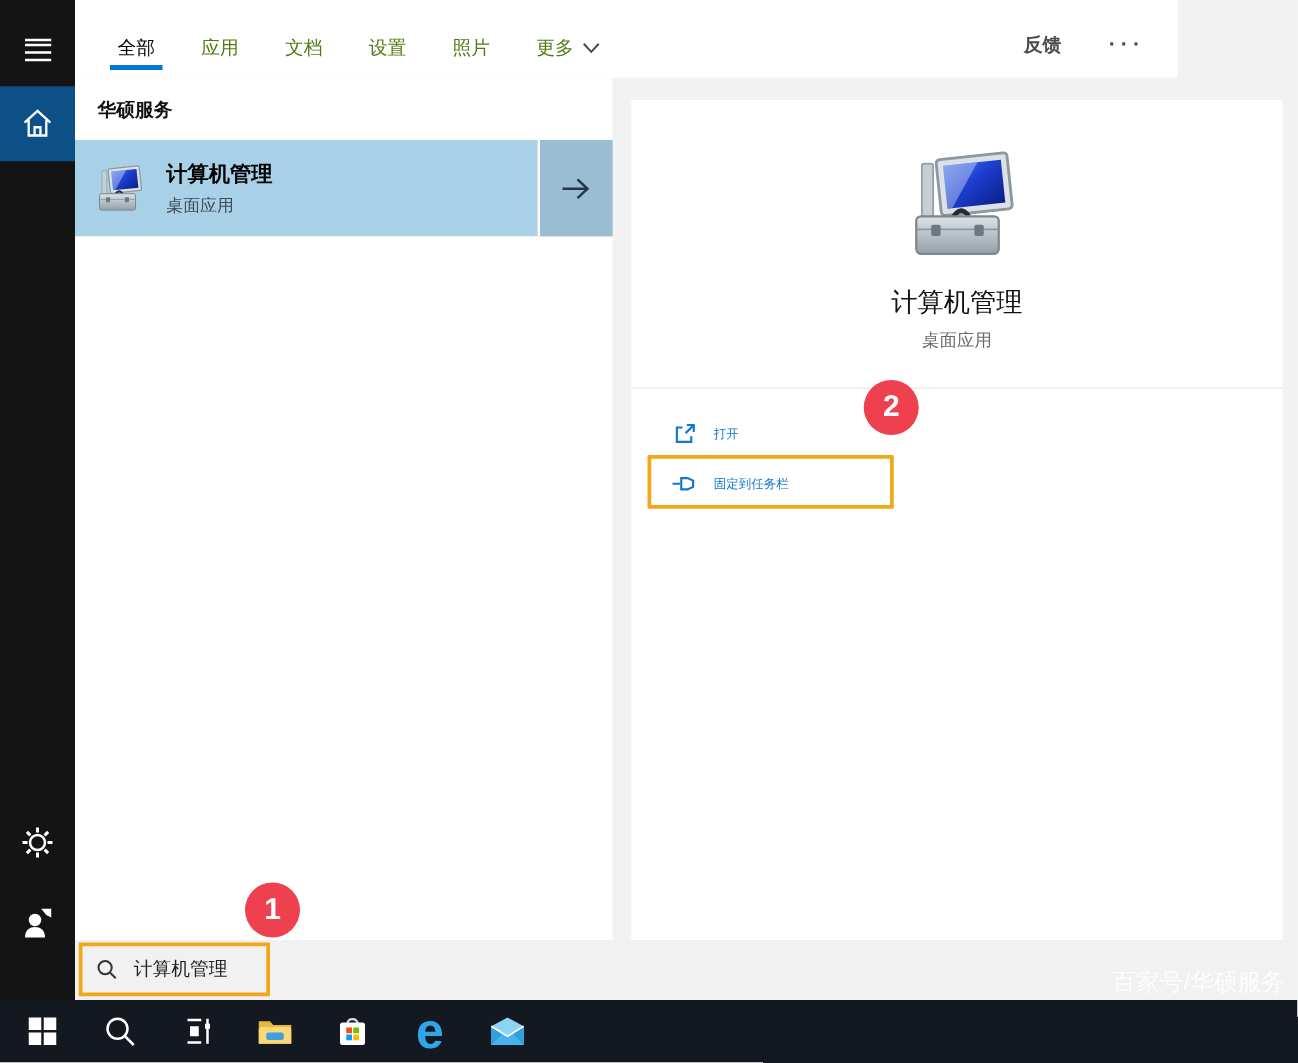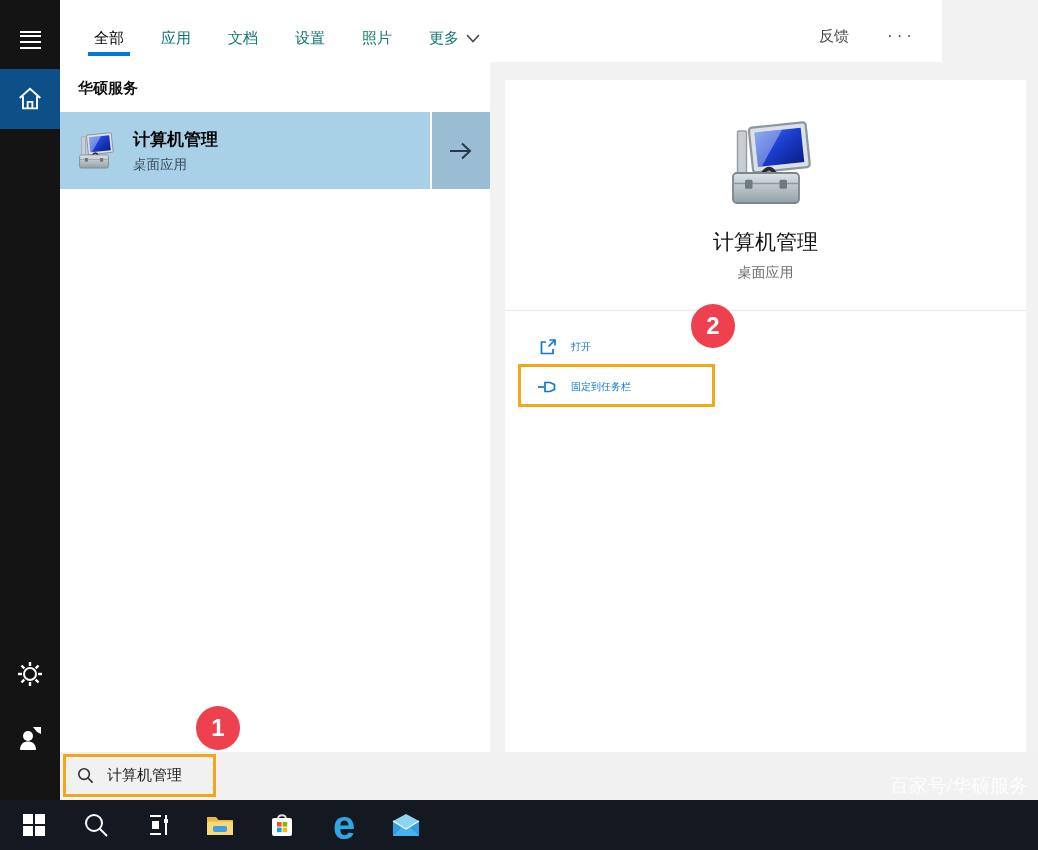--- a/index.html
+++ b/index.html
@@ -15,26 +15,26 @@
   .home-tile { width:60px; height:60px; margin-top:13px; background:#0d4f87;
     display:flex; align-items:center; justify-content:center; }
   .rail-spacer { flex:1; }
   .rail-bottom { display:flex; flex-direction:column; align-items:center; margin-bottom:38px; gap:16px; }
 
   
   .main { position:absolute; left:60px; top:0; width:978px; height:800px; background:#f2f2f2; }
 
   .tabs-bar { position:absolute; left:0; top:0; width:882px; height:62px; background:#fff;
     display:flex; align-items:flex-end; padding:0 26px 0 32px; }
-  .tab { font-size:15px; color:#0f766e; padding:0 2px 14px 2px; margin-right:33px;
+  .tab { font-size:15px; color:#4d7c0f; padding:0 2px 14px 2px; margin-right:33px;
     cursor:pointer; display:flex; align-items:center; gap:7px; position:relative; }
   .tab.active { color:#000; }
   .tab.active::after { content:""; position:absolute; left:-4px; right:-4px; bottom:6px;
     height:4px; background:#0078d7; }
-  .tabs-right { margin-left:auto; display:flex; align-items:flex-end; gap:38px; }
+  .tabs-right { margin-left:auto; display:flex; align-items:flex-end; gap:38px;font-weight:bold; }
   .feedback { font-size:15px; color:#4a4a4a; padding-bottom:16px; cursor:pointer; }
   .more-dots { font-size:17px; color:#4a4a4a; letter-spacing:4px; padding-bottom:16px; cursor:pointer; }
 
   
   .left-panel { position:absolute; left:0; top:62px; width:430px; height:690px; background:#fff; }
   .section-title { margin:17px 0 0 18px; font-size:15px; font-weight:bold; color:#111; }
   .best-match-row { margin-top:14px; height:77px; display:flex; background:#a8d1e8; cursor:pointer; }
   .bm-body { flex:1; display:flex; align-items:center; padding-left:13px; gap:18px; }
   .bm-title { font-size:17px; font-weight:bold; color:#000; }
   .bm-sub { font-size:13.5px; color:#3c4b57; margin-top:5px; }

